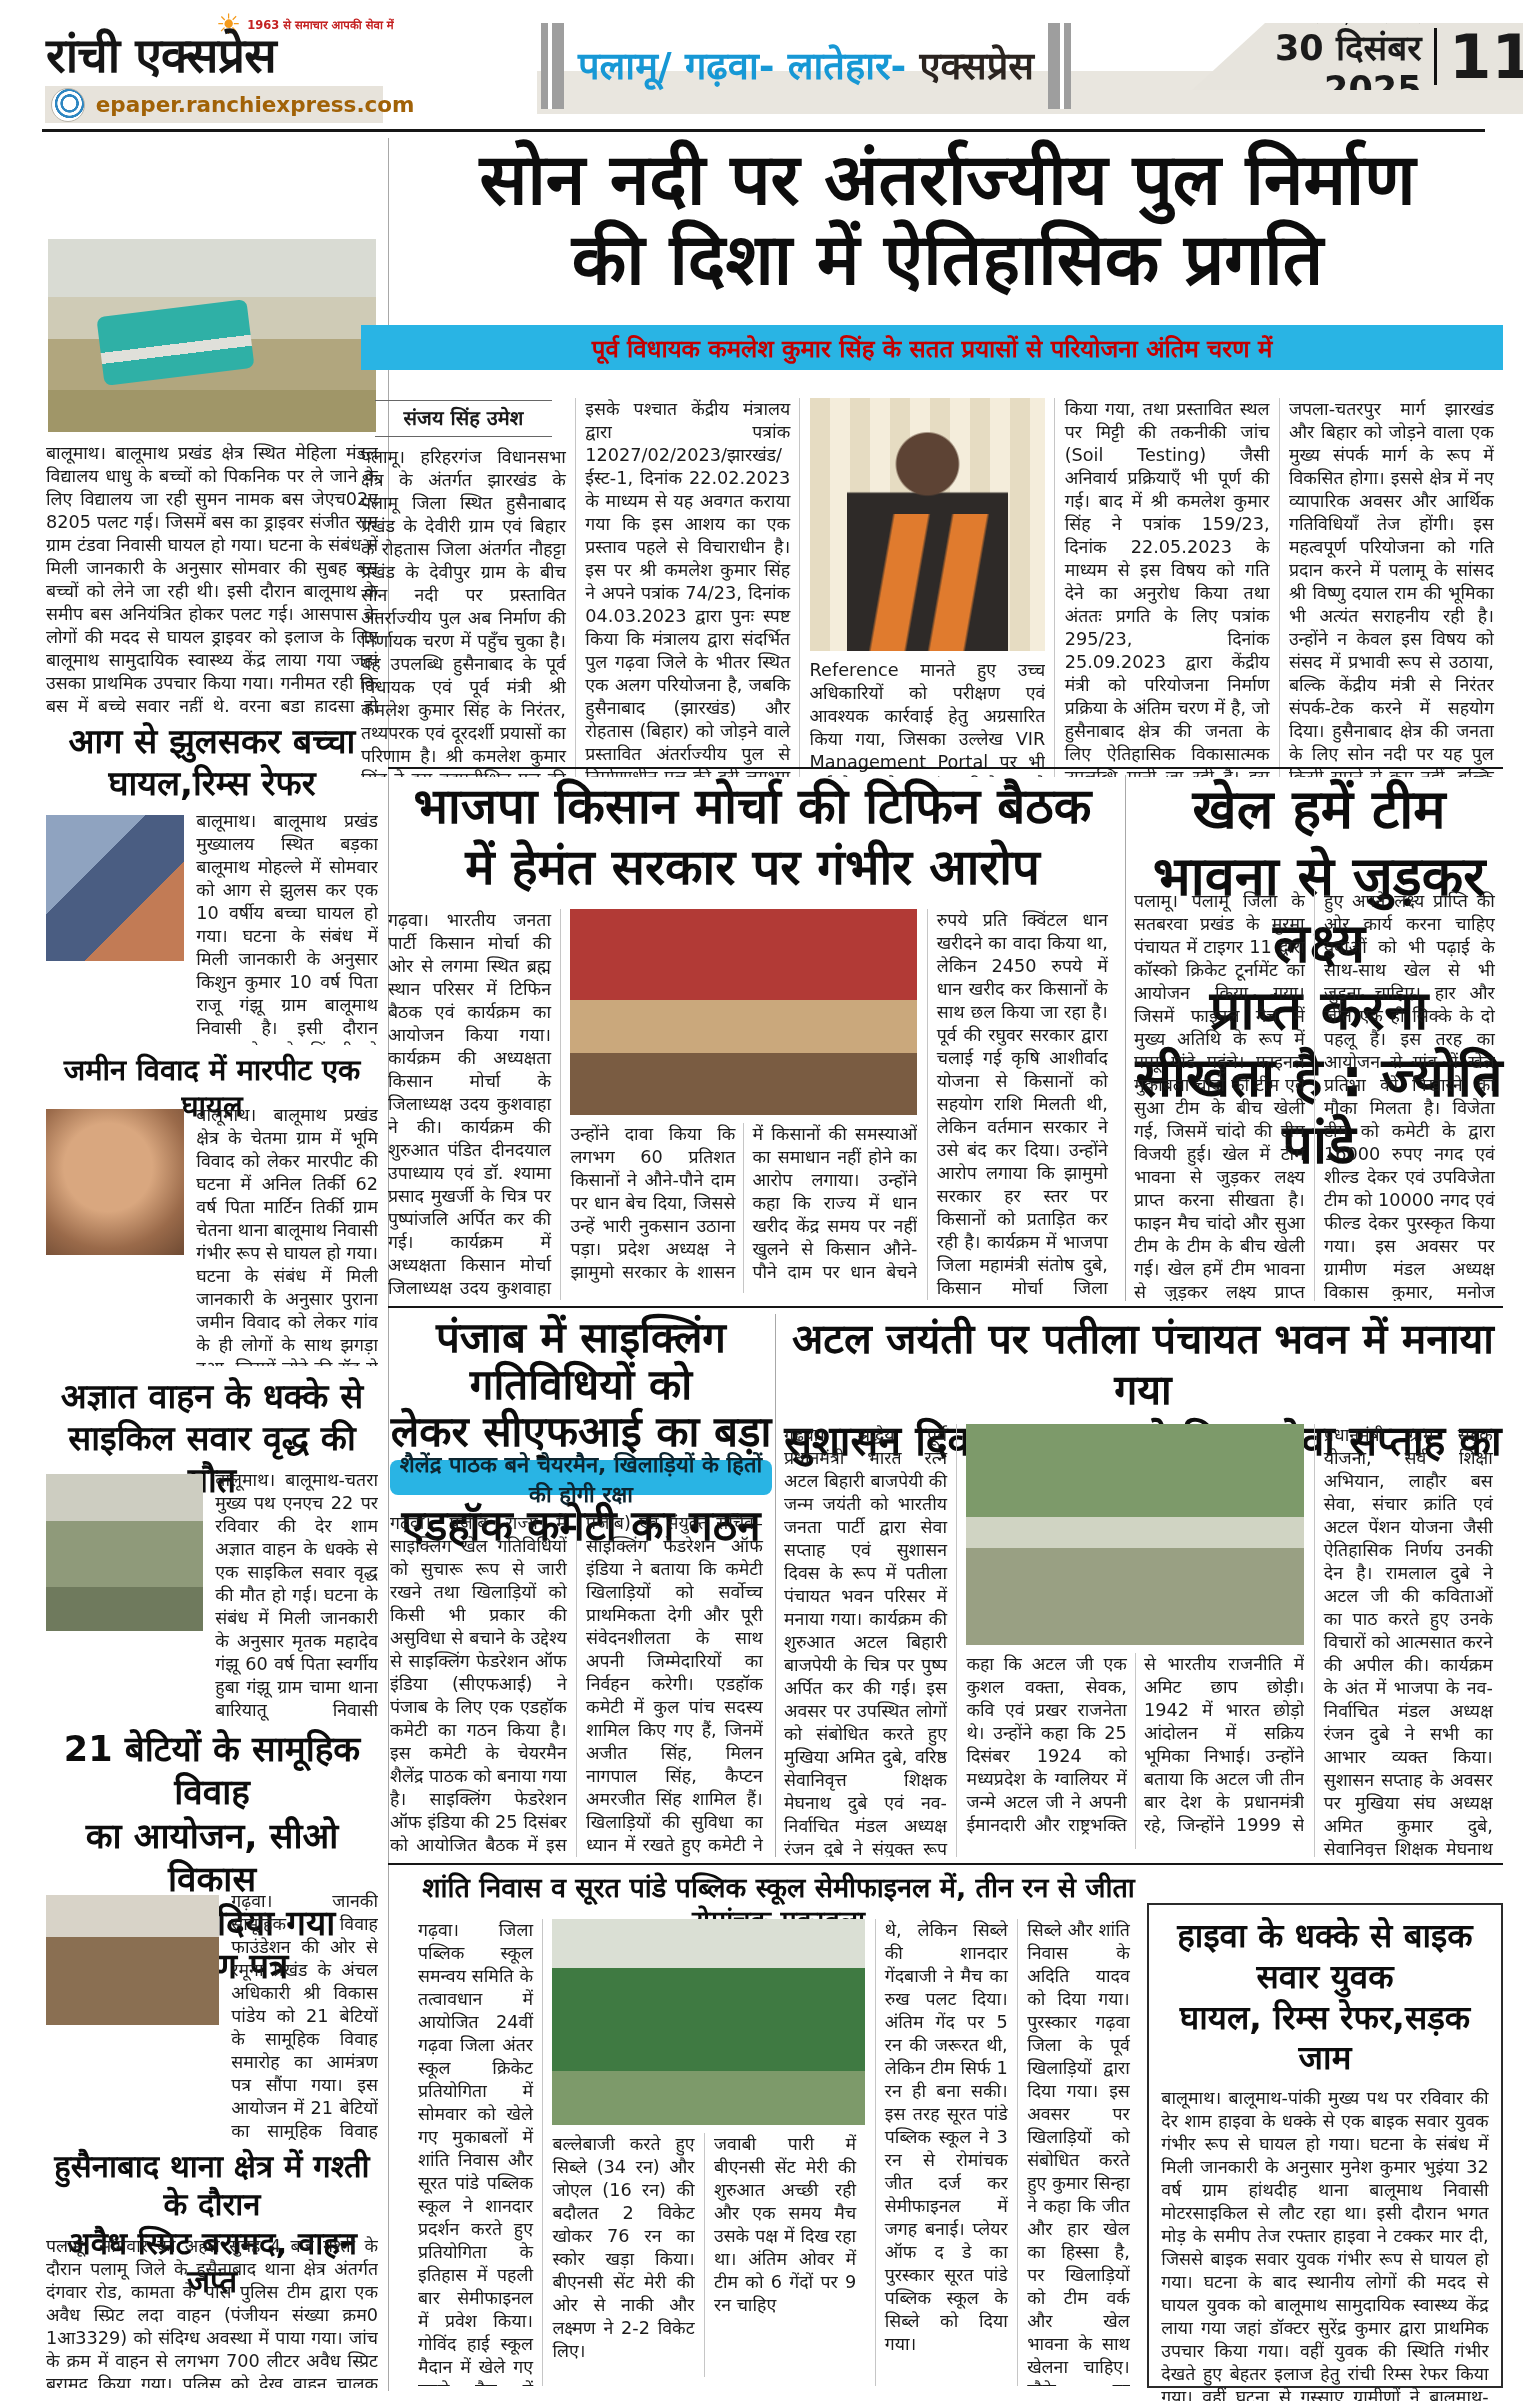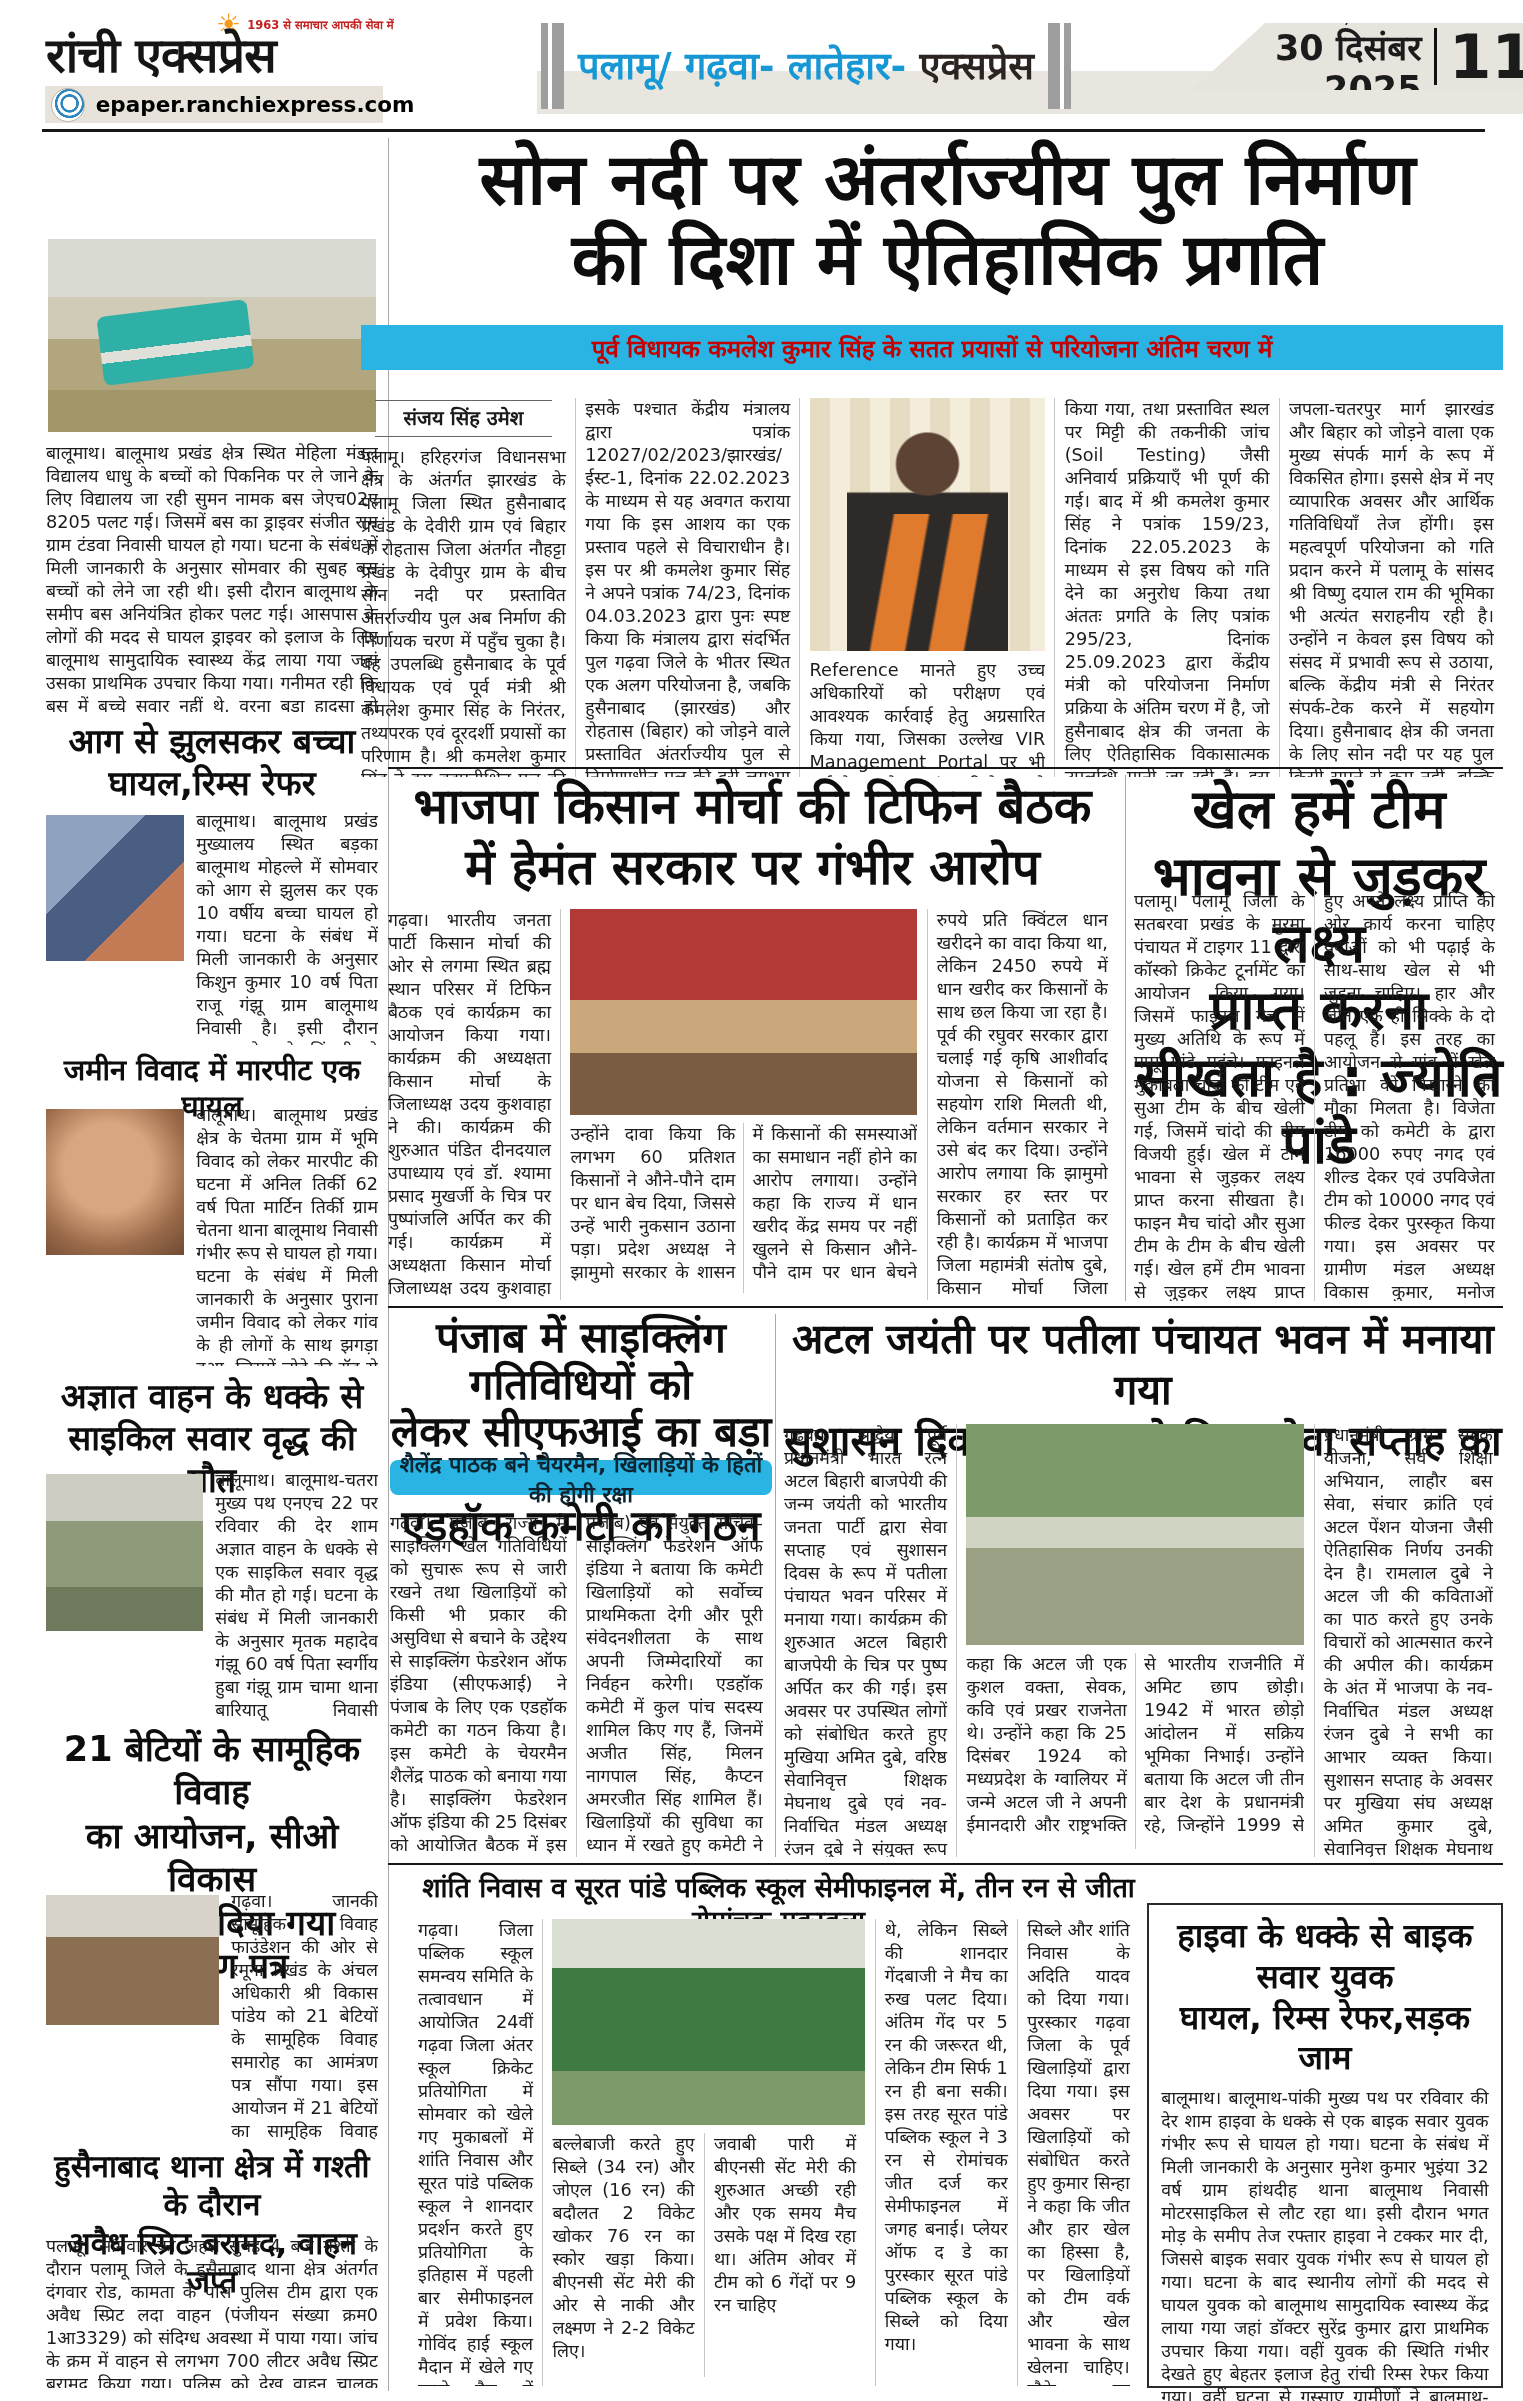--- a/index.html
+++ b/index.html
@@ -7,21 +7,21 @@
         font-family:"DejaVu Sans",sans-serif;color:#1b1b1b;overflow:hidden;}
   .abs{position:absolute;}
   
   .masthead-title{font-size:48px;font-weight:800;letter-spacing:-0.8px;color:#151515;line-height:1;}
   .masthead-tagline{font-size:11.5px;color:#c42222;font-weight:bold;}
   .sun-icon{font-size:28px;color:#f59a1a;line-height:1;}
   .epaper-bar{background:#e7e3db;display:flex;align-items:center;gap:10.7px;padding-left:6.1px;}
   .touch-icon{width:32px;height:32px;border-radius:50%;background:
       radial-gradient(circle at 55% 45%, #ffffff 0 26%, #2e86c1 28% 36%, #ffffff 38% 48%, #2e86c1 50% 58%, #ffffff 60%);
       border:0.8px solid #b9b5ab;flex:0 0 auto;}
-  .epaper-url{font-size:21.5px;font-weight:bold;color:#000000;}
+  .epaper-url{font-size:21.5px;font-weight:bold;color:#a16207;}
   .band{background:#e9e6df;}
   .banner{display:flex;align-items:center;justify-content:center;gap:14px;}
   .bracket{width:23px;height:86px;flex:0 0 auto;}
   .bracket.l{background:linear-gradient(90deg,#9e9e9e 0 7px,#ffffff 7px 11.5px,#9e9e9e 11.5px 100%);}
   .bracket.r{background:linear-gradient(270deg,#9e9e9e 0 7px,#ffffff 7px 11.5px,#9e9e9e 11.5px 100%);}
   .banner-text{font-size:38px;font-weight:800;white-space:nowrap;line-height:1;}
   .banner-region{color:#1798d5;}
   .banner-brand{color:#2b2420;}
   .datebox{background:#e7e4dd;clip-path:polygon(73px 0,100% 0,100% 100%,0 100%);
            display:flex;align-items:center;justify-content:flex-end;padding-right:14px;gap:12.3px;}

